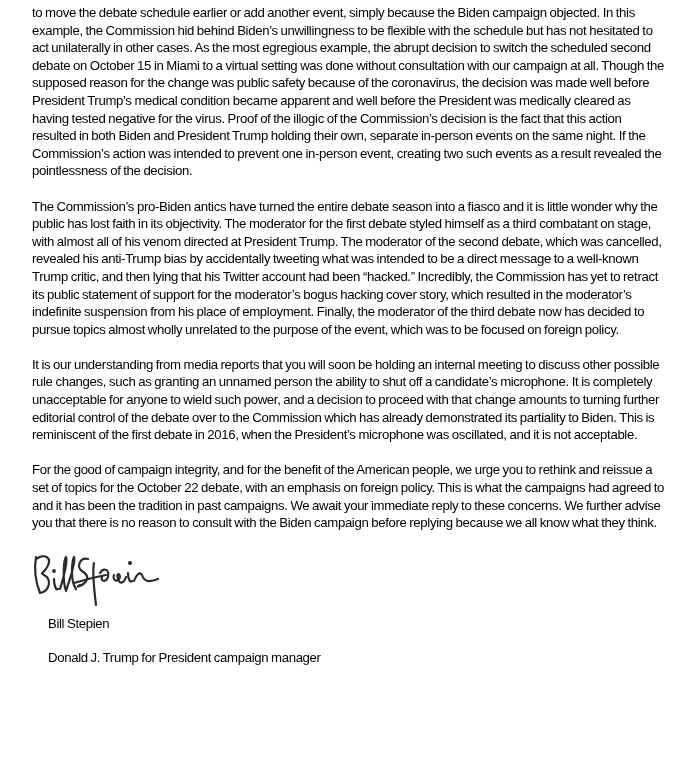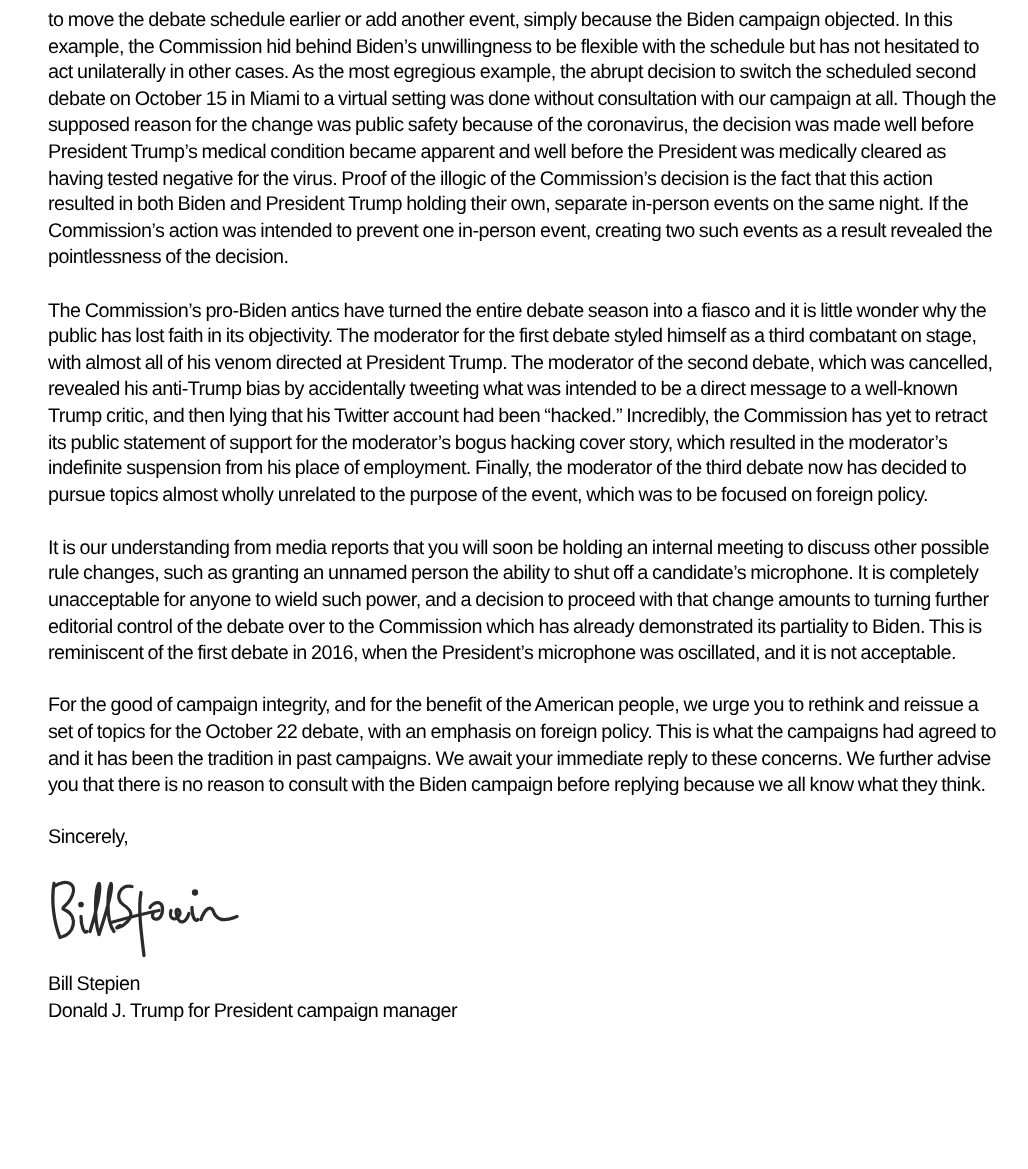--- a/index.html
+++ b/index.html
@@ -6,32 +6,31 @@
   body { width:685px; height:779px; overflow:hidden; position:relative; }
   .page {
     position:absolute; left:32px; top:4px; width:635px;
     font-family:"Liberation Sans", sans-serif;
     font-size:13.2px; line-height:17.6px; color:#000000;
     letter-spacing:-0.35px; word-spacing:-0.5px;
   }
   .para { margin:0 0 17.6px 0; }
   .closing { margin:0; }
   .sig { display:block; margin:14px 0 0 -2px; width:150px; height:62px; }
-  .name, .title { margin:0; }
+  .name, .title { margin:16px; }
   .name { margin-top:4px; }
 </style>
 </head>
 <body>
 
 <div class="page">
   <p class="para">to move the debate schedule earlier or add another event, simply because the Biden campaign objected. In this example, the Commission hid behind Biden’s unwillingness to be flexible with the schedule but has not hesitated to act unilaterally in other cases. As the most egregious example, the abrupt decision to switch the scheduled second debate on October 15 in Miami to a virtual setting was done without consultation with our campaign at all. Though the supposed reason for the change was public safety because of the coronavirus, the decision was made well before President Trump’s medical condition became apparent and well before the President was medically cleared as having tested negative for the virus.  Proof of the illogic of the Commission’s decision is the fact that this action resulted in both Biden and President Trump holding their own, separate in-person events on the same night. If the Commission’s action was intended to prevent one in-person event, creating two such events as a result revealed the pointlessness of the decision.</p>
   <p class="para">The Commission’s pro-Biden antics have turned the entire debate season into a fiasco and it is little wonder why the public has lost faith in its objectivity. The moderator for the first debate styled himself as a third combatant on stage, with almost all of his venom directed at President Trump. The moderator of the second debate, which was cancelled, revealed his anti-Trump bias by accidentally tweeting what was intended to be a direct message to a well-known Trump critic, and then lying that his Twitter account had been “hacked.” Incredibly, the Commission has yet to retract its public statement of support for the moderator’s bogus hacking cover story, which resulted in the moderator’s indefinite suspension from his place of employment. Finally, the moderator of the third debate now has decided to pursue topics almost wholly unrelated to the purpose of the event, which was to be focused on foreign policy.</p>
   <p class="para">It is our understanding from media reports that you will soon be holding an internal meeting to discuss other possible rule changes, such as granting an unnamed person the ability to shut off a candidate’s microphone. It is completely unacceptable for anyone to wield such power, and a decision to proceed with that change amounts to turning further editorial control of the debate over to the Commission which has already demonstrated its partiality to Biden. This is reminiscent of the first debate in 2016, when the President’s microphone was oscillated, and it is not acceptable.</p>
   <p class="para">For the good of campaign integrity, and for the benefit of the American people, we urge you to rethink and reissue a set of topics for the October 22 debate, with an emphasis on foreign policy. This is what the campaigns had agreed to and it has been the tradition in past campaigns. We await your immediate reply to these concerns. We further advise you that there is no reason to consult with the Biden campaign before replying because we all know what they think.</p>
-  <p class="closing">Sincerely,</p>
 
   <svg class="sig" viewBox="0 0 150 62" fill="none" stroke="#2b2b2b" stroke-width="2.2" stroke-linecap="round" stroke-linejoin="round">
     <path d="M6 8 C4 20, 6 34, 10 44 M6 10 C14 4, 24 8, 16 20 C12 25, 10 24, 14 26 C22 30, 20 42, 10 44"></path>
     <path d="M24 30 C24 36, 26 42, 28 40"></path>
     <circle cx="24" cy="22" r="0.8" fill="#2b2b2b"></circle>
     <path d="M30 40 C34 28, 38 10, 36 8 C34 10, 32 30, 36 42 C40 30, 46 10, 44 8 C42 12, 40 32, 46 40"></path>
     <path d="M58 10 C50 8, 46 18, 52 22 C58 26, 60 30, 52 36 C48 38, 46 38, 50 36"></path>
     <path d="M44 34 C58 30, 66 28, 76 26"></path>
     <path d="M64 14 C62 24, 64 40, 66 56"></path>
     <path d="M70 24 C72 20, 80 18, 78 28 C76 34, 70 32, 72 28"></path>

